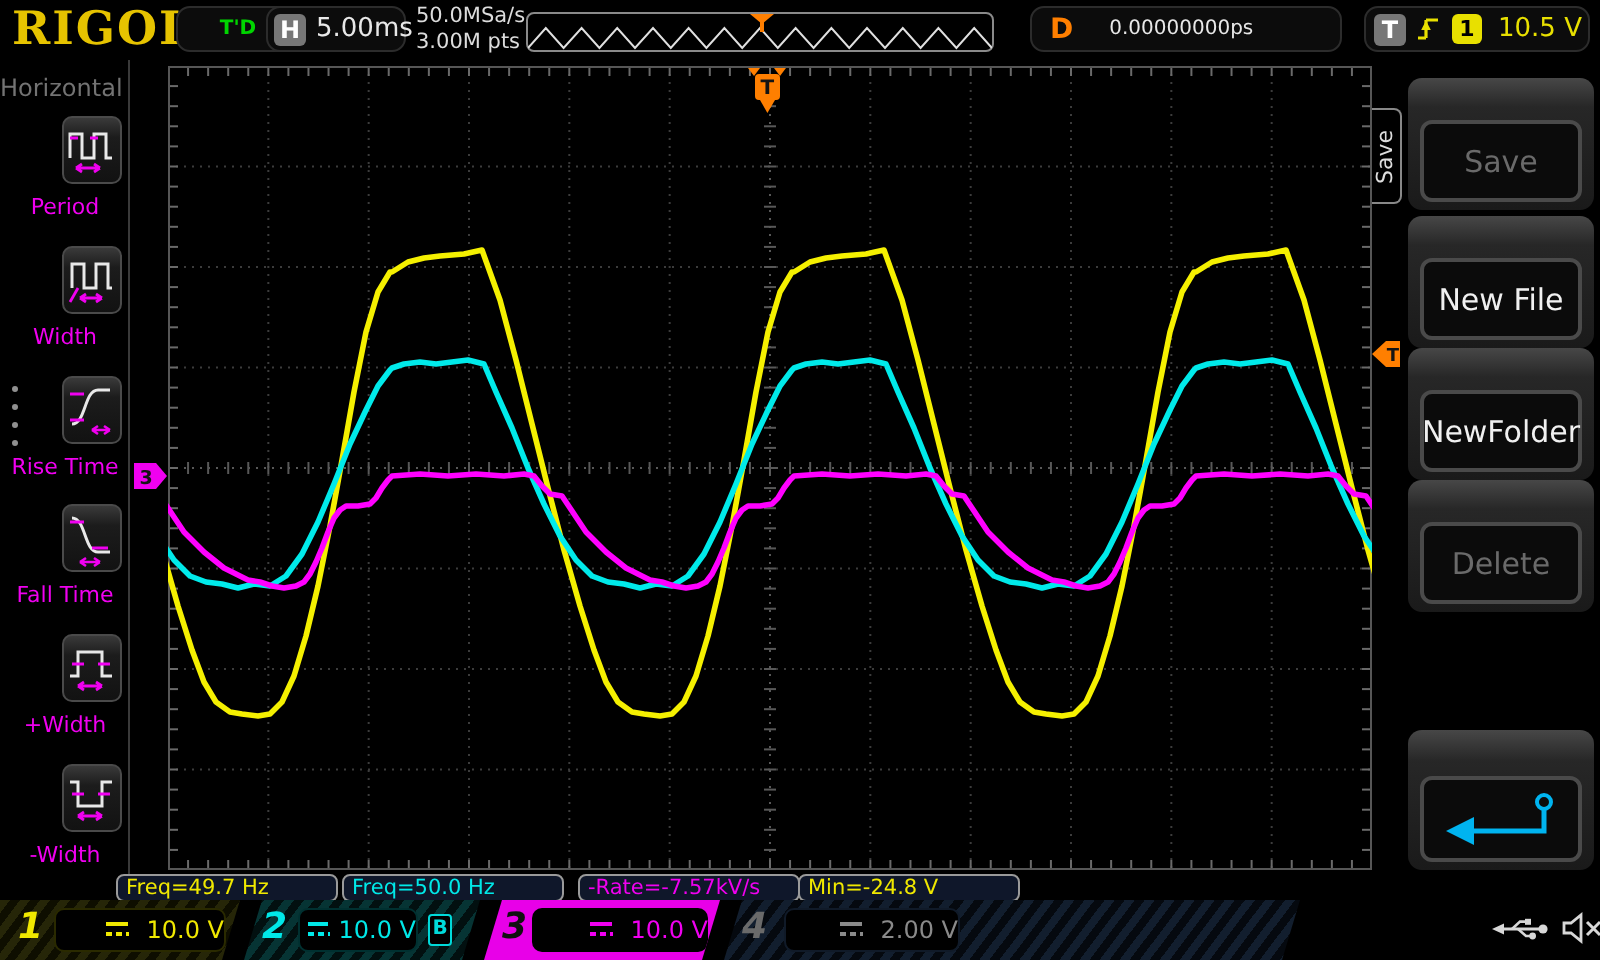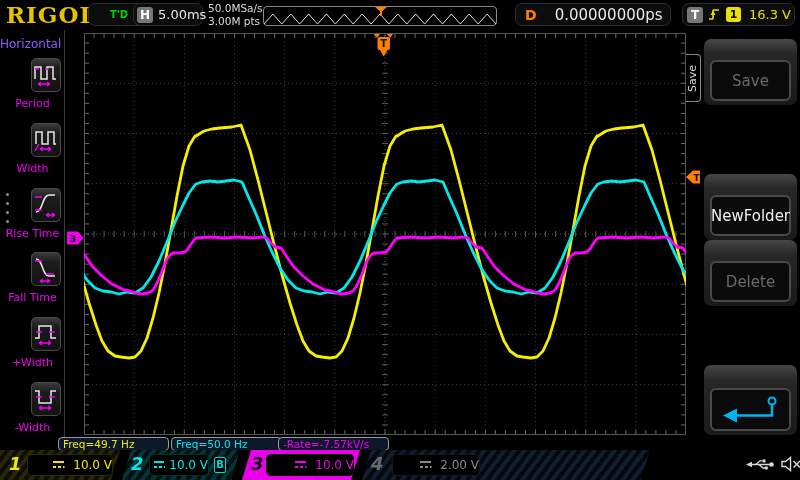--- a/index.html
+++ b/index.html
@@ -18,31 +18,31 @@
   .h-box{left:133px;width:70px;padding-left:3px;}
   .keycap{display:inline-block;width:16px;height:16px;background:#777;color:#fff;
     border-radius:3px;font-weight:bold;font-size:12px;text-align:center;line-height:16px;flex:0 0 auto;}
   .h-box .val{color:#e8e8e8;font-size:13px;margin-left:5px;}
   .rate-info{position:absolute;left:208px;top:2px;color:#dcdcdc;font-size:10.5px;line-height:13px;}
   .thumb{position:absolute;left:263px;top:6px;width:234px;height:20px;background:#000;
     border:1px solid #8a8a8a;border-radius:4px;}
   .thumb svg{position:absolute;left:0;top:0;}
   .d-box{left:515px;width:156px;padding-left:9px;}
   .d-letter{color:#ff7f00;font-weight:bold;font-size:14px;}
-  .d-box .val{color:#e8e8e8;font-size:15px;margin-left:18px;}
+  .d-box .val{color:#e8e8e8;font-size:10px;margin-left:18px;}
   .t-box{left:682px;width:113px;padding-left:4px;}
   .t-box .src{display:inline-block;width:15px;height:15px;background:#e8e000;color:#000;
     border-radius:3px;font-weight:bold;font-size:11px;text-align:center;line-height:15px;margin-left:5px;}
   .t-box .val{color:#e8e000;font-size:13px;margin-left:8px;}
   .edge-icon{margin-left:5px;}
 
   
   .left-menu{position:absolute;left:0;top:30px;width:65px;height:420px;background:#000;
     border-right:1px solid #3a3a3a;}
-  .lm-title{position:absolute;left:0;top:7px;width:51px;text-align:center;color:#8b5cf6;font-size:12px;}
+  .lm-title{position:absolute;left:0;top:7px;width:51px;text-align:center;color:#737373;font-size:12px;}
   .lm-item-icon{position:absolute;left:31px;width:30px;height:34px;border-radius:5px;
     background:linear-gradient(180deg,#3a3a3a,#1c1c1c 30%,#121212);border:1px solid #4a4a4a;}
   .lm-item-label{position:absolute;left:0;width:65px;text-align:center;color:#f000f0;font-size:11px;}
   .lm-dot{position:absolute;left:6px;width:3px;height:3px;border-radius:50%;background:#909090;}
 
   
   .grid{position:absolute;left:84px;top:33px;width:602px;height:402px;background:#000;}
   .grid svg{position:absolute;left:0;top:0;}
 
   .marker{position:absolute;}
@@ -113,21 +113,21 @@
       <span class="val">0.00000000ps</span>
     </div>
 
     <div class="statbox t-box">
       <span class="keycap">T</span>
       <svg class="edge-icon" width="13" height="15">
         <path d="M1,12 h4 M5,12 V3 M5,3 h6" stroke="#e8e000" stroke-width="1.6" fill="none"></path>
         <polygon points="2.6,8 7.4,8 5,3.2" fill="#e8e000"></polygon>
       </svg>
       <span class="src">1</span>
-      <span class="val">16.3 V</span>
+      <span class="val">10.5 V</span>
     </div>
   </div>
 
   <div class="left-menu">
     <div class="lm-title">Horizontal</div>
 
     <div class="lm-item-icon" style="top:28px">
       <svg width="28" height="32">
         <path d="M3,20 V8 h6 V20 h6 V8 h6 V20 h3" stroke="#e8e8e8" stroke-width="1.5" fill="none"></path>
         <path d="M3,10 h4 M13,10 h4" stroke="#f000f0" stroke-width="1.4"></path>
@@ -531,40 +531,44 @@
     <polygon points="0,1.5 11,1.5 16.5,8 11,14.5 0,14.5" fill="#f000f0"></polygon>
     <text x="6" y="11.8" text-anchor="middle" font-size="9.5" font-weight="bold" fill="#141414">3</text>
   </svg>
 
   <div class="right-menu">
     <div class="rm-tab">Save</div>
 
     <div class="rm-block" style="top:9px">
       <div class="rm-inner disabled">Save</div>
     </div>
+    <div class="rm-block" style="top:78px">
+      <div class="rm-inner">New File</div>
+    </div>
     <div class="rm-block" style="top:210px">
       <div class="rm-inner disabled">Delete</div>
     </div>
     <div class="rm-block" style="top:144px">
       <div class="rm-inner">NewFolder</div>
     </div>
     <div class="rm-block" style="top:335px;height:70px">
       <div class="rm-inner" style="top:23px;height:43px">
         <svg width="62" height="32">
           <circle cx="52" cy="7" r="3.5" stroke="#00b4f0" stroke-width="2" fill="none"></circle>
           <path d="M52,10.5 V21.5 H15" stroke="#00b4f0" stroke-width="2.5" fill="none"></path>
           <polygon points="3,21.5 17,14.5 17,28.5" fill="#00b4f0"></polygon>
         </svg>
       </div>
     </div>
   </div>
 
   <div class="meas-box" style="left: 58px; color: rgb(240, 232, 0);">Freq=49.7 Hz</div>
   <div class="meas-box" style="left: 171px; color: rgb(0, 232, 232);">Freq=50.0 Hz</div>
-  <div class="meas-box" style="left: 278px; color: rgb(240, 0, 240);">-Rate=-7.57kV/s</div>
+  <div class="meas-box" style="left: 289px; color: rgb(240, 0, 240);">-Rate=-7.57kV/s</div>
+  <div class="meas-box" style="left: 399px; color: rgb(240, 232, 0);">Min=-24.8 V</div>
 
   <div class="chbar">
 
     <div class="chblock first" style="left:0;width:120px;background:repeating-linear-gradient(127deg,#262608 0 4px,#0e0e00 4px 8px)">
       <span class="ch-num" style="color:#f0e800">1</span>
       <div class="ch-box" style="left:27px;width:86px;border:1px solid #2a2a00">
         <svg width="15" height="12" style="margin-left:5px">
           <path d="M2,3 h11" stroke="#f0e800" stroke-width="2"></path>
           <path d="M2,8 h3 M7,8 h3 M12,8 h1.5" stroke="#f0e800" stroke-width="2"></path>
         </svg>

